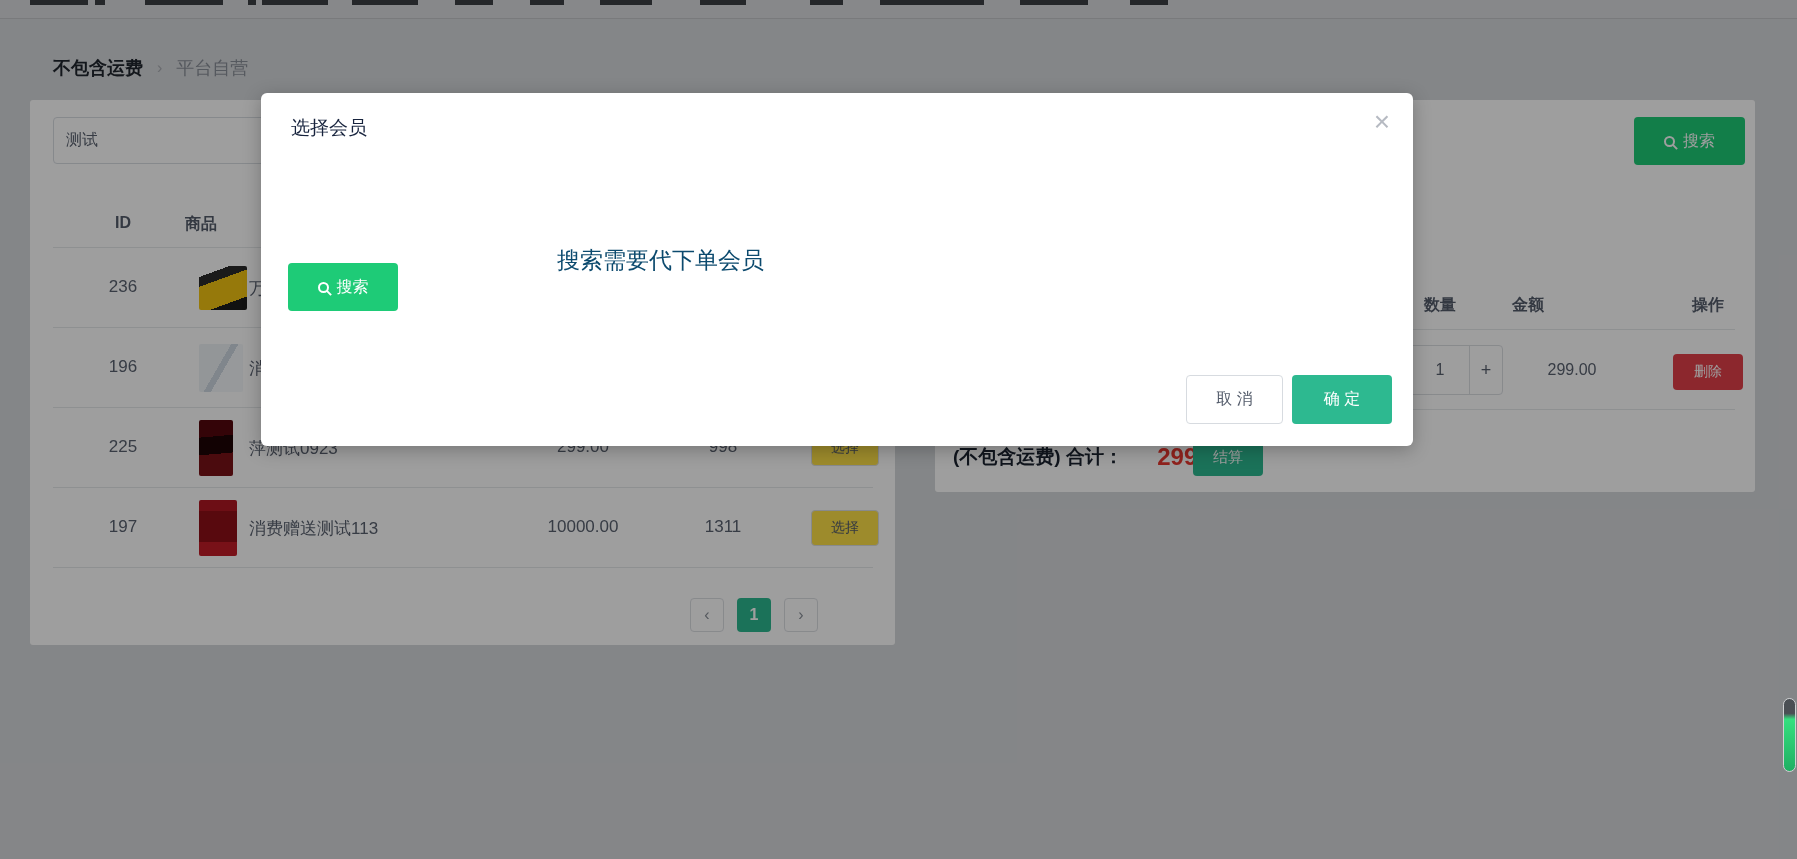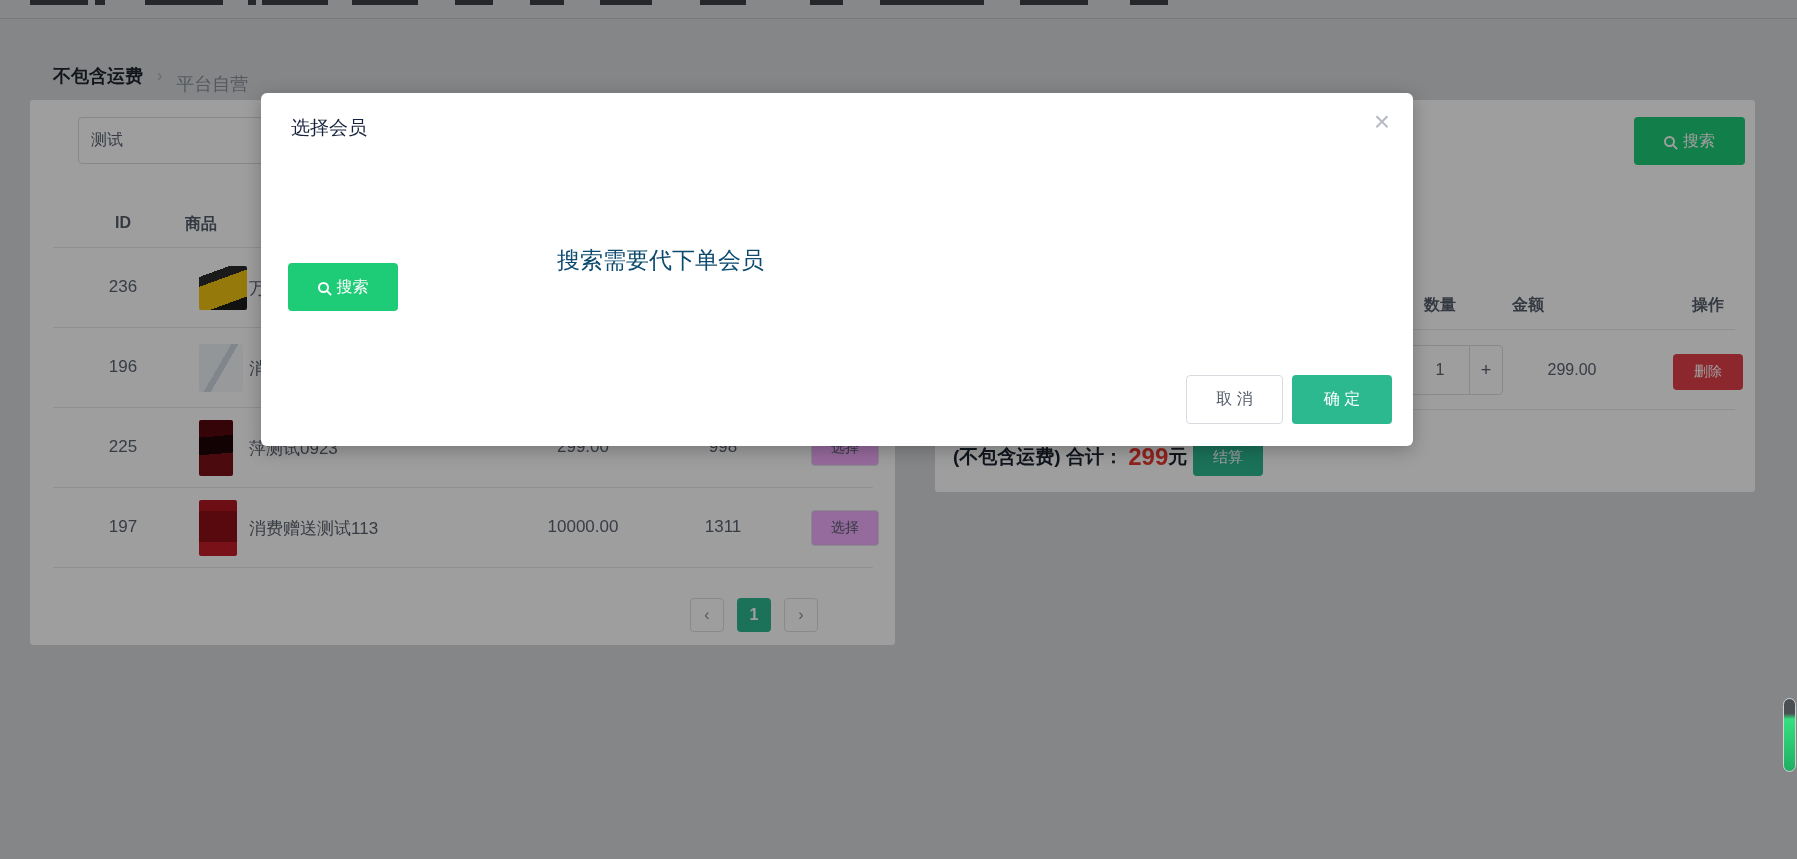--- a/index.html
+++ b/index.html
@@ -8,46 +8,46 @@
   .page { position:relative; width:1797px; height:859px; background:#d6d8db; overflow:hidden; }
 
   
   .topnav { position:absolute; left:0; top:0; width:1797px; height:19px; background:#dadcdf; border-bottom:1px solid #c3c5c8; }
   .nav-frag { position:absolute; top:0; height:5px; background:#3c3f44; }
 
   
   .bc { position:absolute; top:56px; left:53px; display:flex; align-items:center; gap:14px; }
   .bc-back { font-size:18px; font-weight:bold; color:#20262e; cursor:pointer; }
   .bc-sep  { font-size:16px; color:#a9adb4; }
-  .bc-cur  { font-size:18px; color:#8a9099;margin-top:16px; }
+  .bc-cur  { font-size:18px; color:#8a9099; }
 
   
   .card { position:absolute; background:#fff; border-radius:3px; }
   .card-left  { left:30px;  top:100px; width:865px; height:545px; }
   .card-right { left:935px; top:100px; width:820px; height:392px; }
 
   
-  .inp { border:1px solid #d9dde2; border-radius:4px; background:#fff; font-size:16px; color:#5a6270; padding:16px 12px; outline:none; font-family:inherit;margin-left:25px; }
+  .inp { border:1px solid #d9dde2; border-radius:4px; background:#fff; font-size:16px; color:#5a6270; padding:16px 12px; outline:none; font-family:inherit; }
   .left-search { position:absolute; left:23px; top:17px; width:248px; height:47px; }
 
   
   .tbl-head { position:absolute; left:23px; top:100px; width:820px; height:48px; border-bottom:1px solid #e6e8eb; font-size:16px; font-weight:bold; color:#545c6b; }
   .th-id { position:absolute; left:30px; top:14px; width:80px; text-align:center; }
   .th-product { position:absolute; left:132px; top:14px; }
   .th-price { position:absolute; left:470px; top:14px; width:120px; text-align:center; }
   .th-stock { position:absolute; left:610px; top:14px; width:120px; text-align:center; }
   .th-action { position:absolute; left:732px; top:14px; width:120px; text-align:center; }
 
   .trow { position:absolute; left:23px; width:820px; height:80px; border-bottom:1px solid #e6e8eb; }
   .trow .c-id { position:absolute; left:30px; top:29px; width:80px; text-align:center; font-size:17px; color:#5a6270; }
   .trow .c-img { position:absolute; left:146px; top:50%; transform:translateY(-50%); border-radius:2px; }
   .trow .c-name { position:absolute; left:196px; top:29px; font-size:17px; color:#5a6270; white-space:nowrap; }
   .trow .c-price { position:absolute; left:470px; top:29px; width:120px; text-align:center; font-size:17px; color:#5a6270; }
   .trow .c-stock { position:absolute; left:610px; top:29px; width:120px; text-align:center; font-size:17px; color:#5a6270; }
-  .btn-select { position:absolute; left:758px; top:22px; width:68px; height:36px; background:#f0abfc; border:1px solid #dcdfe3; border-radius:4px; font-size:14px; color:#545c6b; cursor:pointer; font-family:inherit; }
+  .btn-select { position:absolute; left:758px; top:22px; width:68px; height:36px; background:#fde047; border:1px solid #dcdfe3; border-radius:4px; font-size:14px; color:#545c6b; cursor:pointer; font-family:inherit; }
 
   .img-bumblebee { width:48px; height:44px; background:linear-gradient(160deg,#fff 0 18%,#2a2a2a 18% 34%,#f3c413 34% 78%,#1c1c1c 78%); }
   .img-purifier  { width:44px; height:48px; background:linear-gradient(120deg,#eef2f6 0 45%,#cfd9e2 45% 55%,#f4f7fa 55%); }
   .img-cosmetic  { width:34px; height:56px; background:linear-gradient(175deg,#55080d 0 30%,#1d0406 30% 60%,#7a1218 60%); }
   .img-poster    { width:38px; height:56px; background:linear-gradient(180deg,#b01722 0 20%,#8e0f18 20% 75%,#c21c27 75%); }
 
   
   .pager { position:absolute; left:660px; top:498px; display:flex; gap:13px; }
   .pg { width:34px; height:34px; border-radius:4px; display:flex; align-items:center; justify-content:center; font-size:16px; cursor:pointer; }
   .pg-nav { background:#fff; border:1px solid #dcdfe3; color:#8a9099; }
@@ -67,21 +67,21 @@
   .cart-row { position:absolute; left:20px; top:230px; width:780px; height:80px; border-bottom:1px solid #e6e8eb; }
   .stepper { position:absolute; left:420px; top:15px; width:128px; height:50px; border:1px solid #dcdfe3; border-radius:4px; display:flex; background:#fff; }
   .st-minus { width:35px; border-right:1px solid #dcdfe3; }
   .st-num { flex:1; border:none; text-align:center; font-size:16px; color:#5a6270; outline:none; min-width:0; font-family:inherit; background:transparent; }
   .st-plus { width:33px; border-left:1px solid #dcdfe3; display:flex; align-items:center; justify-content:center; font-size:18px; color:#5a6270; cursor:pointer; }
   .cr-amount { position:absolute; left:557px; top:31px; width:120px; text-align:center; font-size:16px; color:#5a6270; }
   .btn-delete { position:absolute; left:718px; top:24px; width:70px; height:36px; background:#e2404a; color:#fff; border:none; border-radius:4px; font-size:14px; cursor:pointer; font-family:Liberation Serif, serif; }
 
   .summary { position:absolute; left:0; top:310px; width:820px; height:82px; }
   .sum-text { position:absolute; left:18px; top:33px; font-size:19px; font-weight:bold; color:#1b2330; white-space:nowrap; }
-  .sum-amount { font-size:24px; color:#e8382f; vertical-align:-2px; }
+  .sum-amount { font-size:24px; color:#e8382f; vertical-align:-2px;margin-left:29px; }
   .btn-checkout { position:absolute; left:258px; top:28px; width:70px; height:38px; background:#2db990; color:#fff; border:none; border-radius:4px; font-size:15px; cursor:pointer; font-family:inherit; }
 
   
   .overlay { position:absolute; inset:0; background:rgba(0,0,0,0.38); z-index:10; }
   .modal { position:absolute; left:261px; top:93px; width:1152px; height:353px; background:#fff; border-radius:6px; box-shadow:0 4px 18px rgba(0,0,0,0.25); z-index:20; }
   .m-title { position:absolute; left:30px; top:22px; font-size:19px; color:#17233d; }
   .m-close { position:absolute; left:1104px; top:12px; width:34px; height:34px; font-size:28px; color:#b6bac2; display:flex; align-items:center; justify-content:center; cursor:pointer; line-height:1; }
   .m-input { position:absolute; left:30px; top:119px; width:986px; height:49px; font-size:16px; }
   .m-input::placeholder { color:#bcc0c8; }
   .m-annotation { position:absolute; left:296px; top:152px; font-size:23px; color:#0c4a6e; white-space:nowrap; z-index:2; pointer-events:none; }

